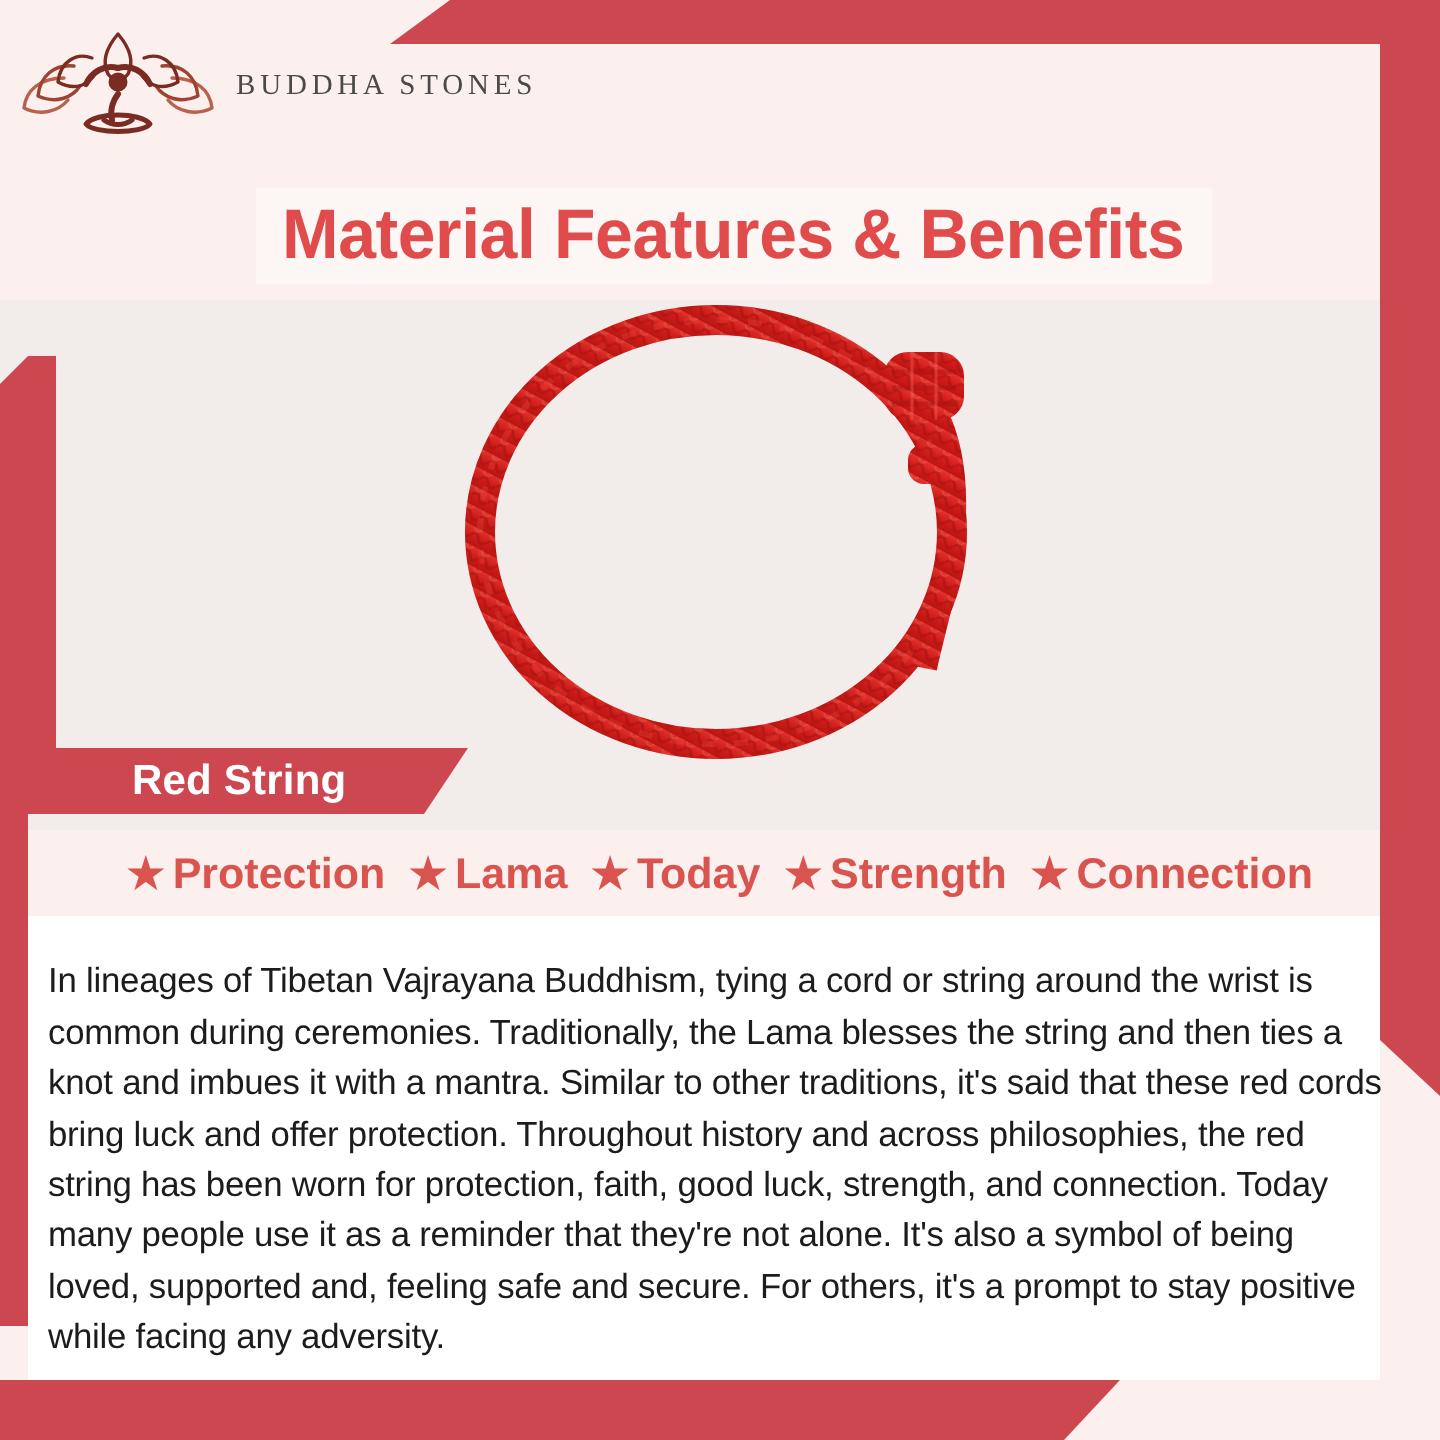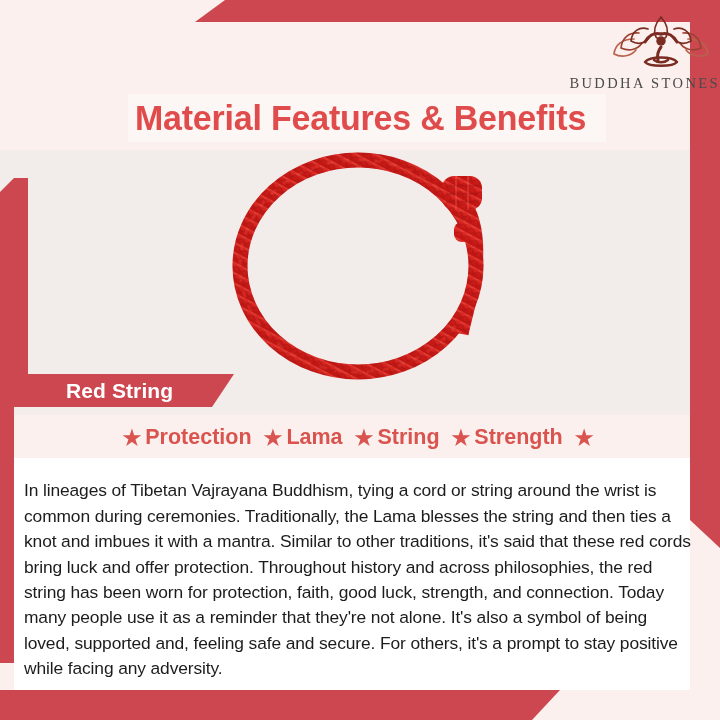--- a/index.html
+++ b/index.html
@@ -52,35 +52,35 @@
     background:#fbf0ed;
   }
   .panel-white{
     position:absolute;left:14px;top:458px;width:676px;height:232px;
     background:#ffffff;
   }
 
   
   .logo{
     position:absolute;top:12px;left:0;width:720px;
-    display:flex;flex-direction:column;align-items:flex-end;
+    display:flex;flex-direction:row;align-items:center;
     z-index:4;
   }
   .logo-mark{width:118px;height:62px;display:block;}
   .logo-text{
     font-family:"Liberation Serif", serif;
     font-size:14.5px;letter-spacing:2.4px;color:#4a4a4a;
     margin-top:1px;
   }
 
   
   .title-band{
     position:absolute;left:128px;top:94px;width:478px;height:48px;
     background:#fcf6f4;z-index:4;
-    display:flex;align-items:center;justify-content:flex-start;
+    display:flex;align-items:center;justify-content:center;
   }
   .title-text{
     font-size:35px;font-weight:bold;color:#e04b4b;
     letter-spacing:-0.2px;white-space:nowrap;
     transform:scaleX(0.97);
   }
 
   
   .bracelet-wrap{
     position:absolute;left:216px;top:150px;width:300px;height:232px;
@@ -228,26 +228,27 @@
     <span class="feature">
       <span class="star">★</span>
       <span>Protection</span>
     </span>
     <span class="feature">
       <span class="star">★</span>
       <span>Lama</span>
     </span>
     <span class="feature">
       <span class="star">★</span>
-      <span>String</span>
+      <span>Today</span>
     </span>
     <span class="feature">
       <span class="star">★</span>
       <span>Strength</span>
     </span>
     <span class="feature">
       <span class="star">★</span>
+      <span>Connection</span>
     </span>
   </div>
 
   <p class="body-text">In lineages of Tibetan Vajrayana Buddhism, tying a cord or string around the wrist is common during ceremonies. Traditionally, the Lama blesses the string and then ties a knot and imbues it with a mantra. Similar to other traditions, it's said that these red cords bring luck and offer protection. Throughout history and across philosophies, the red string has been worn for protection, faith, good luck, strength, and connection. Today many people use it as a reminder that they're not alone. It's also a symbol of being loved, supported and, feeling safe and secure. For others, it's a prompt to stay positive while facing any adversity.</p>
 
 </div>
 
 </body></html>

